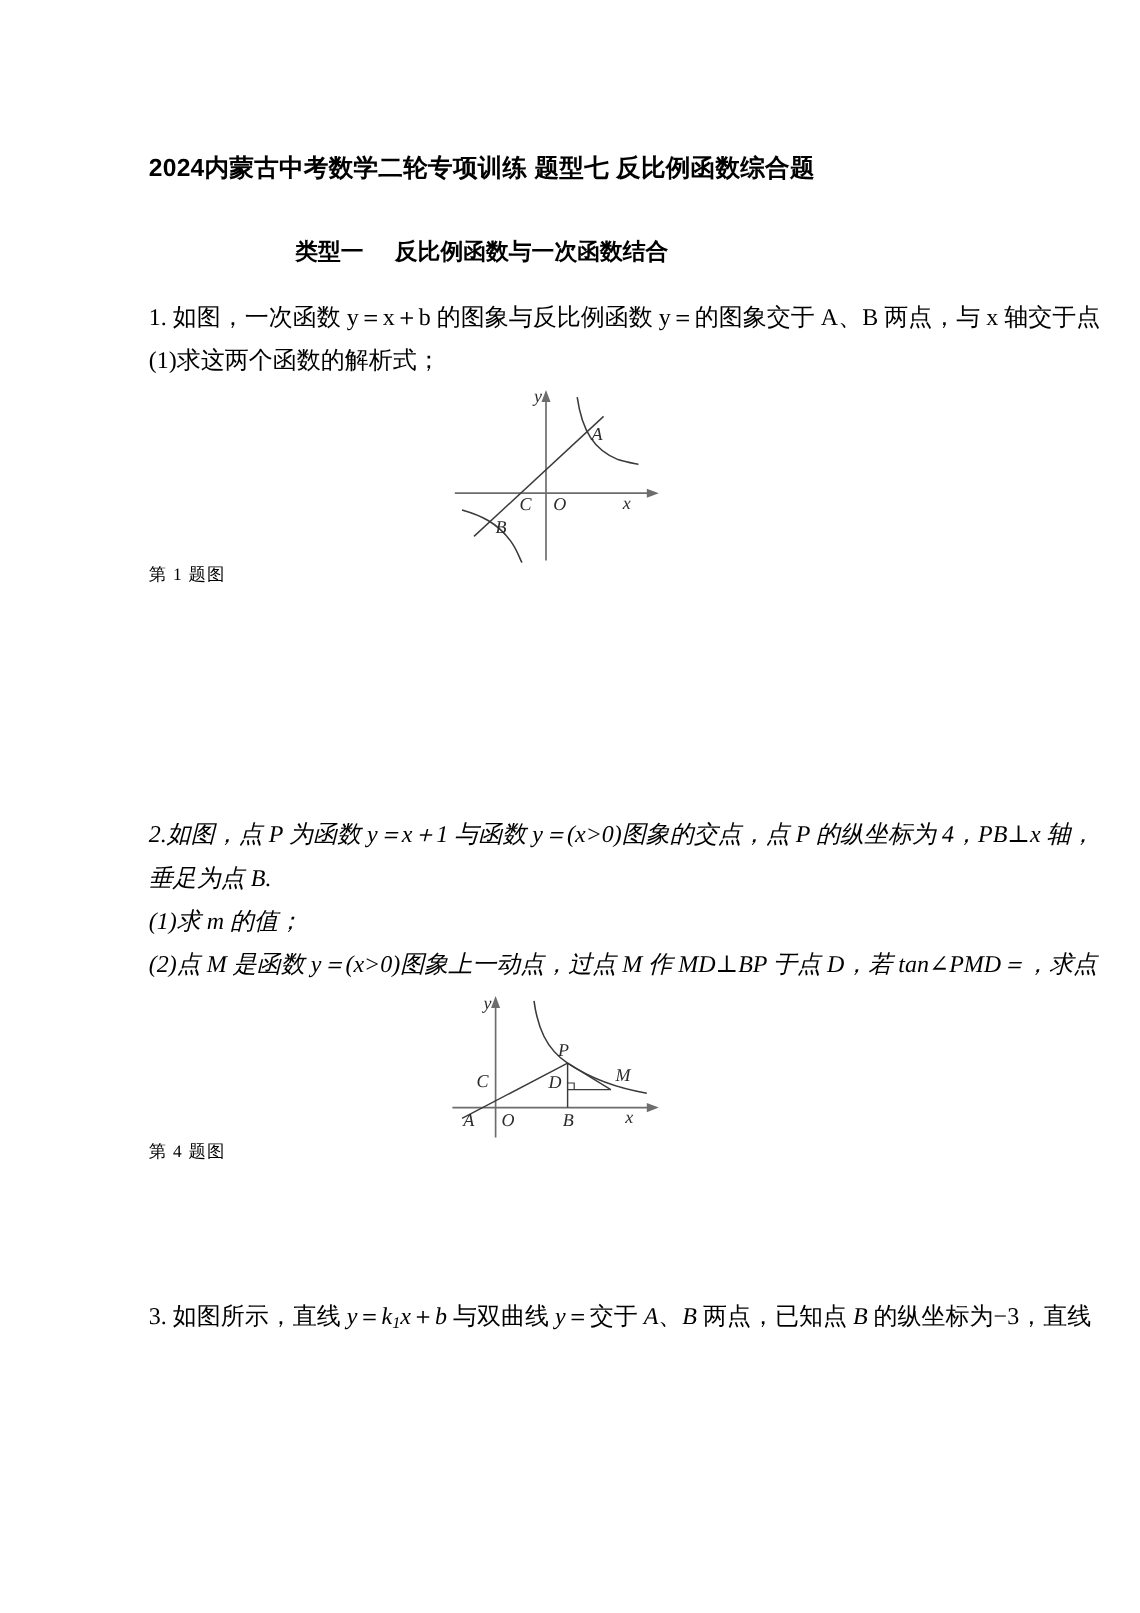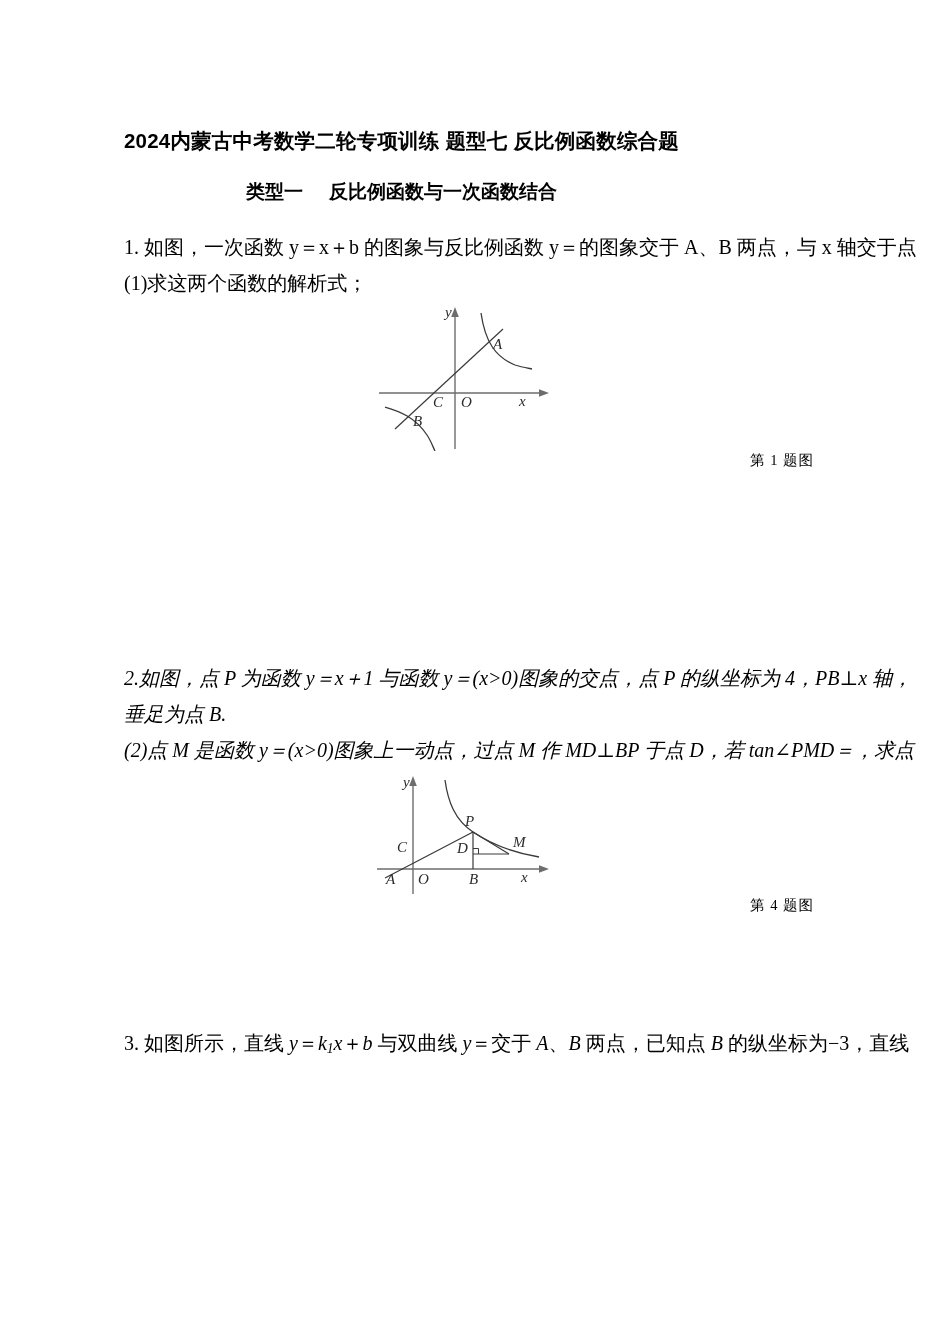--- a/index.html
+++ b/index.html
@@ -38,21 +38,21 @@
     margin-top: 128px;
     line-height: 1.3;
     white-space: nowrap;
   }
 
   
   .section-heading {
     font-family: "Liberation Sans", "DejaVu Sans", sans-serif;
     font-weight: bold;
     font-size: 19px;
-    margin-top: 24px;
+    margin-top: 42px;
     margin-left: 122px;
     white-space: nowrap;
   }
   .section-heading .gap { display:inline-block; width: 26px; }
 
   
   .prob {
     font-size: 20px;
     line-height: 36px;
     text-align: justify;
@@ -70,21 +70,21 @@
     vertical-align: -0.25em;
     font-style: italic;
   }
 
   
   .figure-block {
     text-align: center;
   }
   .fig-caption {
     font-size: 14.5px;
-    text-align: right;
+    text-align: left;
     letter-spacing: 1px;
   }
   svg { display: block; }
   .fig-wrap { display: flex; justify-content: center; }
 
   .axis { stroke: #6d6d6d; stroke-width: 1.4; fill: none; }
   .curve { stroke: #3a3a3a; stroke-width: 1.3; fill: none; }
   .line-seg { stroke: #3a3a3a; stroke-width: 1.2; fill: none; }
   .lbl {
     font-family: "Liberation Serif", "DejaVu Serif", serif;
@@ -137,20 +137,21 @@
         </svg>
       </div>
       <div class="fig-caption">第 1 题图</div>
     </div>
 
     <div class="spacer-1"></div>
 
     <div class="prob prob-2">
       <span class="ln">2.如图，点 P 为函数 y＝x＋1 与函数 y＝(x&gt;0)图象的交点，点 P 的纵坐标为 4，PB⊥x 轴，</span>
       <span class="ln">垂足为点 B.</span>
+      <span class="ln">(1)求 m 的值；</span>
       <span class="ln">(2)点 M 是函数 y＝(x&gt;0)图象上一动点，过点 M 作 MD⊥BP 于点 D，若 tan∠PMD＝，求点</span>
     </div>
 
     <div class="figure-block">
       <div class="fig-wrap">
         <svg width="200" height="128" viewBox="0 0 200 128">
 
           <line class="axis" x1="44" y1="126" x2="44" y2="16"></line>
           <polygon points="44,8 40.2,18 47.8,18" fill="#6d6d6d"></polygon>
 

